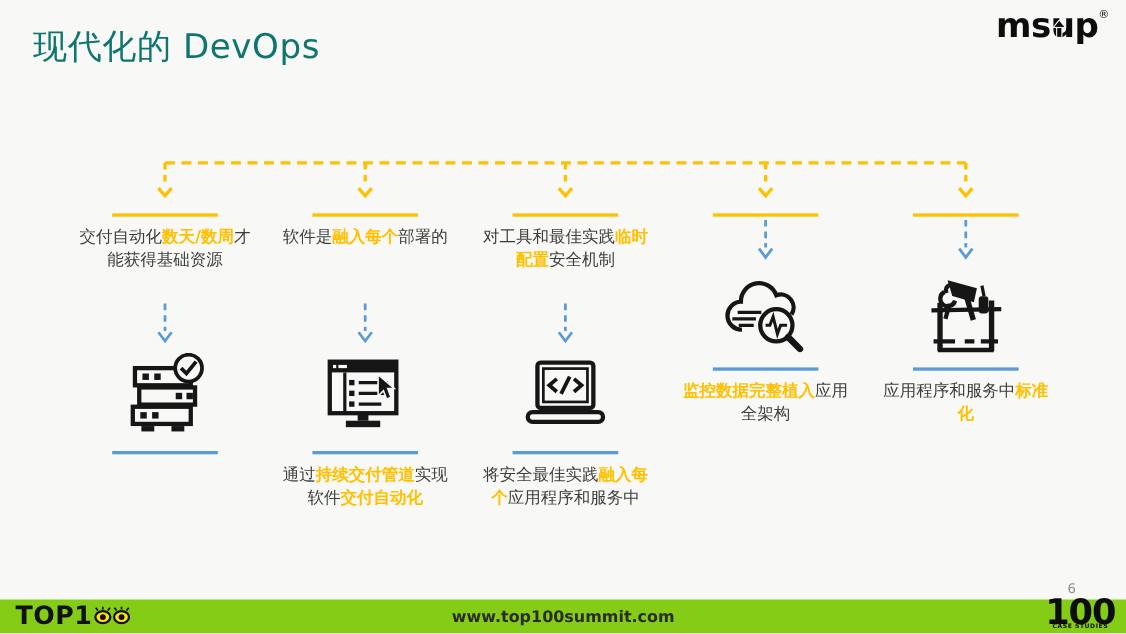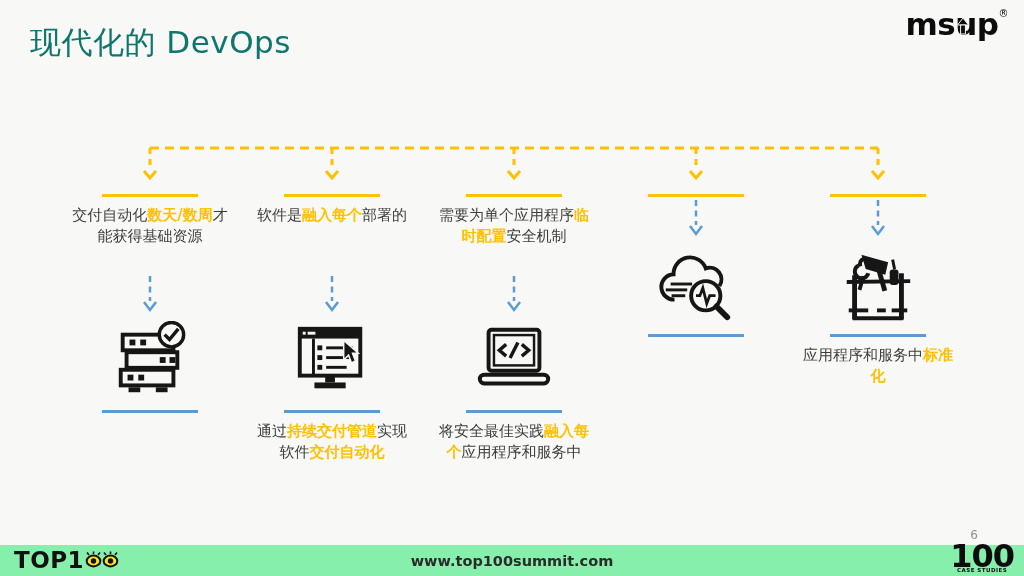--- a/index.html
+++ b/index.html
@@ -14,21 +14,21 @@
   .col{width:182px;display:flex;flex-direction:column;align-items:center;}
   .rule-y{width:96px;height:3px;background:#FFC000;}
   .rule-b{width:96px;height:3px;background:#5B9BD5;margin-top:9px;}
   .txt{margin:8px 0 0;width:162px;font-size:15px;line-height:21px;text-align:center;color:#3d3d3d;}
   .problem{height:68px;}
   .solution{margin-top:8px;}
   .hl{color:#FFC000;font-weight:700;}
   .blue-arrow{margin-top:2px;}
   .icon-box{height:80px;margin-top:8px;display:flex;align-items:center;justify-content:center;}
   .pagenum{position:absolute;right:46px;top:528px;font-size:12px;color:#8f8f8f;}
-  .footer{position:absolute;left:0;bottom:0;width:1024px;height:31px;background:#86efac;
+  .footer{position:absolute;left:0;bottom:0;width:1024px;height:31px;background:#84cc16;
           display:flex;align-items:center;}
   .top1{position:absolute;left:14px;top:2px;font-size:23px;font-weight:800;color:#111;
         letter-spacing:.5px;display:flex;align-items:center;}
   .eyes{margin-left:1px;display:flex;align-items:flex-end;padding-bottom:2px;}
   .url{position:absolute;left:0;right:0;text-align:center;font-size:14.5px;font-weight:700;color:#2b2b2b;}
   .badge{position:absolute;right:10px;top:0px;text-align:center;color:#0d0d0d;}
   .badge .num{font-size:32px;font-weight:800;letter-spacing:-1px;line-height:22px;}
   .badge .lbl{font-size:5.5px;font-weight:700;letter-spacing:.5px;line-height:6px;}
 </style>
 </head>
@@ -119,21 +119,21 @@
           <rect x="27" y="63" width="32" height="6" fill="#161616"></rect>
           <path d="M57 20 L57 40 L62 35 L65 43 L69 41 L66 33 L72 33 Z" fill="#161616" stroke="#f8f8f6" stroke-width="1.5"></path>
         </svg>
       </div>
       <div class="rule-b"></div>
       <p class="txt solution"><span>通过</span><span class="hl">持续交付管道</span><span>实现软件</span><span class="hl">交付自动化</span></p>
     </div>
 
     <div class="col">
       <div class="rule-y"></div>
-      <p class="txt problem"><span>需要为单个应用程序</span><span class="hl">临时配置</span><span>安全机制</span></p>
+      <p class="txt problem"><span>对工具和最佳实践</span><span class="hl">临时配置</span><span>安全机制</span></p>
       <svg class="blue-arrow" width="16" height="38" viewBox="0 0 16 38">
         <line x1="8" y1="1" x2="8" y2="26" stroke="#5B9BD5" stroke-width="2.5" stroke-dasharray="6 4.5"></line>
         <path d="M2 27 L8 35 L14 27" stroke="#5B9BD5" stroke-width="2.5" fill="none"></path>
       </svg>
       <div class="icon-box">
         <svg width="88" height="76" viewBox="0 0 90 76">
           <rect x="19" y="6" width="52" height="42" rx="3" fill="none" stroke="#161616" stroke-width="4"></rect>
           <rect x="24.5" y="11.5" width="41" height="31" fill="none" stroke="#161616" stroke-width="2.5"></rect>
           <g stroke="#161616" stroke-width="3.5" fill="none">
             <path d="M37 21 L30 27 L37 33"></path>
@@ -160,20 +160,21 @@
             <line x1="22" y1="41" x2="44" y2="41"></line>
             <line x1="17" y1="47" x2="39" y2="47"></line>
             <line x1="23" y1="53" x2="37" y2="53"></line>
           </g>
           <circle cx="58" cy="53" r="15" fill="#f8f8f6" stroke="#161616" stroke-width="4"></circle>
           <path d="M48 53 L52 53 L55 45 L59 61 L62 53 L68 53" fill="none" stroke="#161616" stroke-width="2.8"></path>
           <line x1="69" y1="64" x2="80" y2="75" stroke="#161616" stroke-width="6" stroke-linecap="round"></line>
         </svg>
       </div>
       <div class="rule-b"></div>
+      <p class="txt solution"><span class="hl">监控数据完整植入</span><span>应用全架构</span></p>
     </div>
 
     <div class="col">
       <div class="rule-y"></div>
       <svg class="blue-arrow" width="16" height="38" viewBox="0 0 16 38">
         <line x1="8" y1="1" x2="8" y2="26" stroke="#5B9BD5" stroke-width="2.5" stroke-dasharray="6 4.5"></line>
         <path d="M2 27 L8 35 L14 27" stroke="#5B9BD5" stroke-width="2.5" fill="none"></path>
       </svg>
       <div class="icon-box">
         <svg width="86" height="82" viewBox="0 0 88 84">

